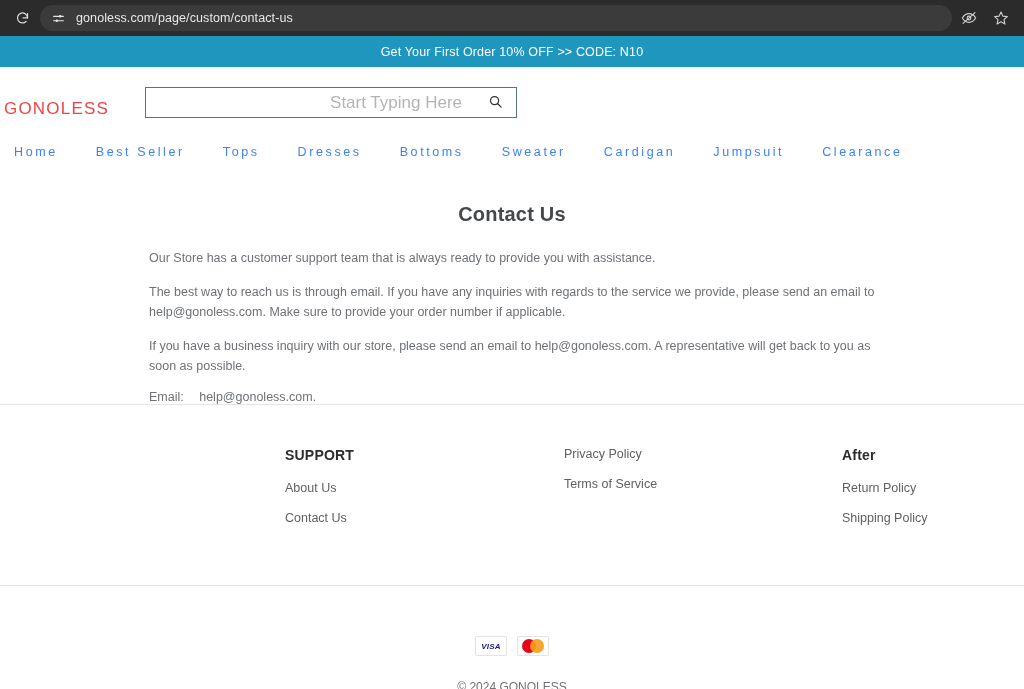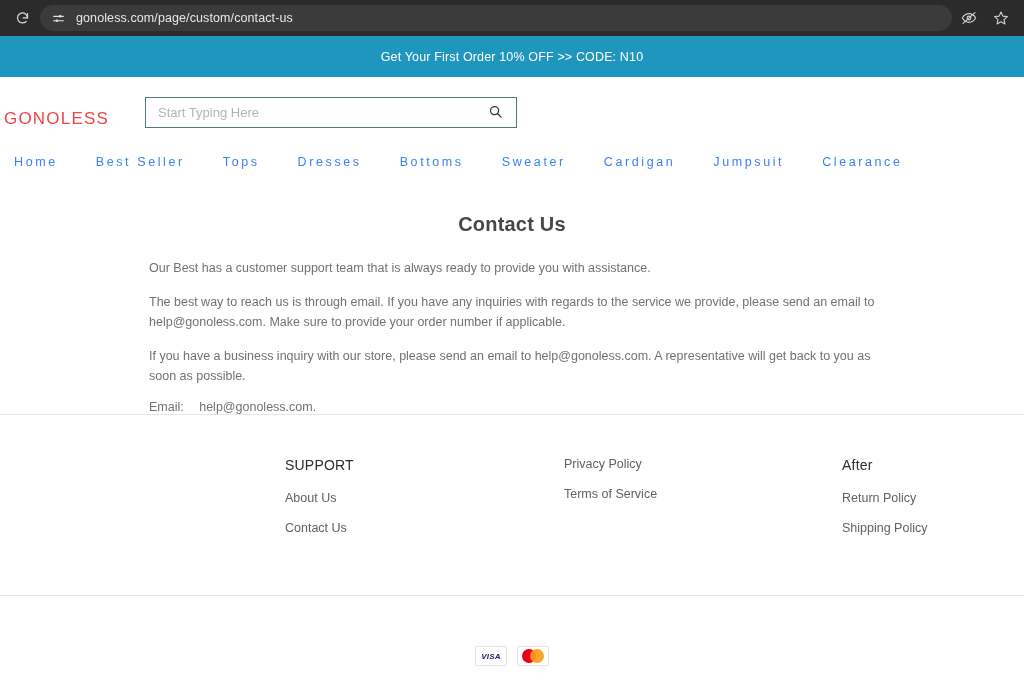--- a/index.html
+++ b/index.html
@@ -59,21 +59,21 @@
     flex: 0 0 auto;
   }
   .chrome-actions span {
     color: #cfcfcf;
     display: flex; align-items: center; justify-content: center;
     width: 18px; height: 18px;
   }
 
   
   .promo-banner {
-    height: 41px;
+    height: 31px;
     background: #1f96bd;
     color: #ffffff;
     display: flex;
     align-items: center;
     justify-content: center;
     font-size: 12.5px;
     letter-spacing: 0.15px;
   }
 
   
@@ -98,24 +98,25 @@
     display: flex;
     align-items: center;
     background: #fff;
   }
   .search-input {
     flex: 1 1 auto;
     border: none;
     outline: none;
     height: 100%;
     padding: 0 12px;
-    font-size: 13px;
+    font-size: 17px;
     color: #444;
     font-family: "Liberation Sans", sans-serif;
     background: transparent;
+    text-align: right;
   }
   .search-input::placeholder { color: #b4b4b4; }
   .search-btn {
     width: 42px; height: 100%;
     display: flex; align-items: center; justify-content: center;
     background: transparent;
     border: none;
     cursor: pointer;
     color: #333;
   }
@@ -172,21 +173,21 @@
   .footer-cols {
     display: flex;
     padding: 42px 0 44px 0;
   }
   .footer-col { flex: 0 0 auto; }
   .footer-col.c1 { margin-left: 285px; width: 279px; }
   .footer-col.c2 { width: 278px; }
   .footer-col.c3 { width: 180px; }
   .footer-col h3 {
     font-size: 14px;
-    font-weight: normal;
+    font-weight: bold;
     color: #2c2c2c;
     margin-bottom: 18px;
     letter-spacing: 0.2px;
   }
   .footer-col a {
     display: block;
     font-size: 12.5px;
     color: #5e6163;
     text-decoration: none;
     margin-bottom: 16px;
@@ -293,21 +294,21 @@
   <a class="nav-link" href="#">Bottoms</a>
   <a class="nav-link" href="#">Sweater</a>
   <a class="nav-link" href="#">Cardigan</a>
   <a class="nav-link" href="#">Jumpsuit</a>
   <a class="nav-link" href="#">Clearance</a>
 </nav>
 
 <main class="content">
   <h1 class="page-title">Contact Us</h1>
   <div class="content-body">
-    <p>Our Best has a customer support team that is always ready to provide you with assistance.</p>
+    <p>Our Store has a customer support team that is always ready to provide you with assistance.</p>
     <p>The best way to reach us is through email. If you have any inquiries with regards to the service we provide, please send an email to help@gonoless.com. Make sure to provide your order number if applicable.</p>
     <p>If you have a business inquiry with our store, please send an email to help@gonoless.com. A representative will get back to you as soon as possible.</p>
     <div class="email-line">
       <span class="email-label">Email:</span>
       <span>help@gonoless.com.</span>
     </div>
   </div>
 </main>
 
 <div class="footer-divider"></div>

